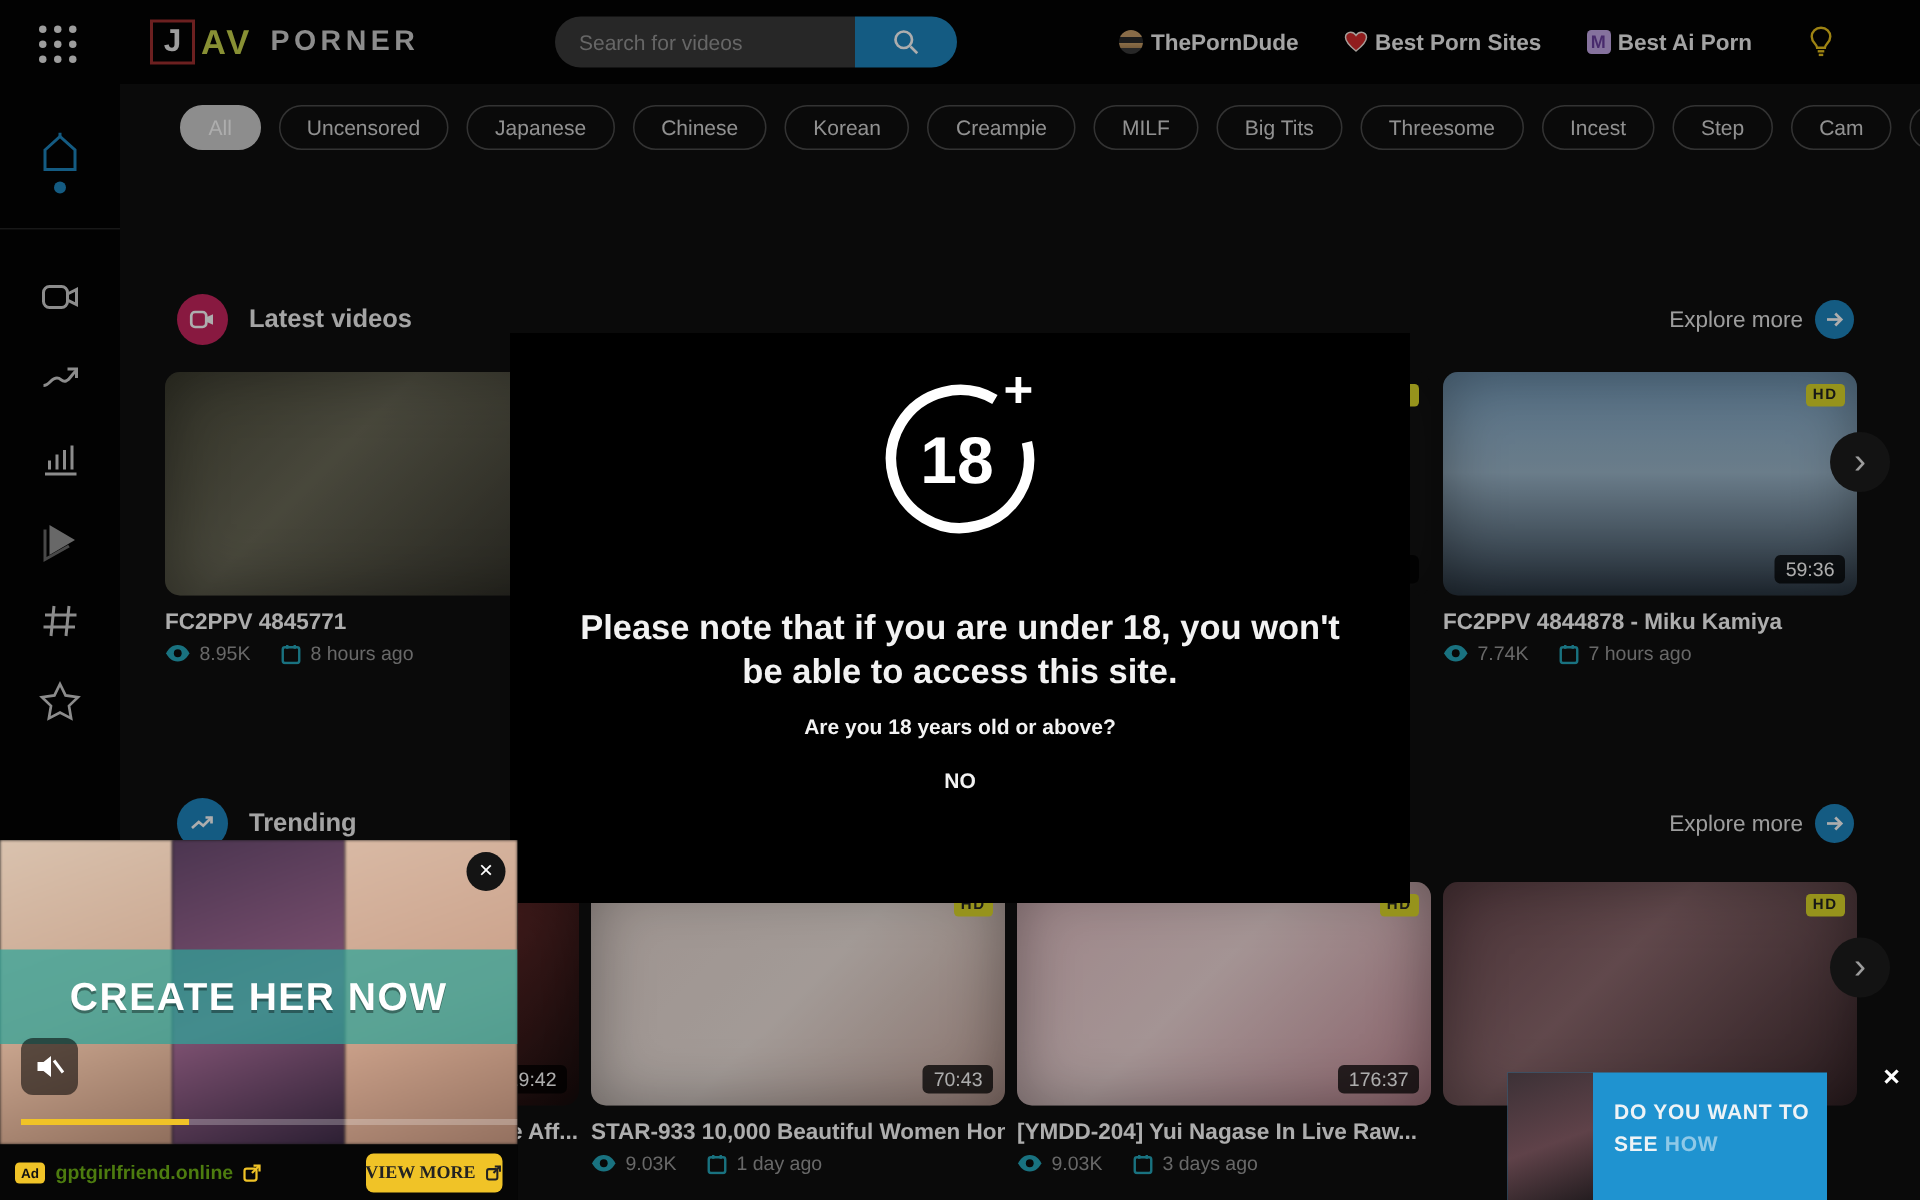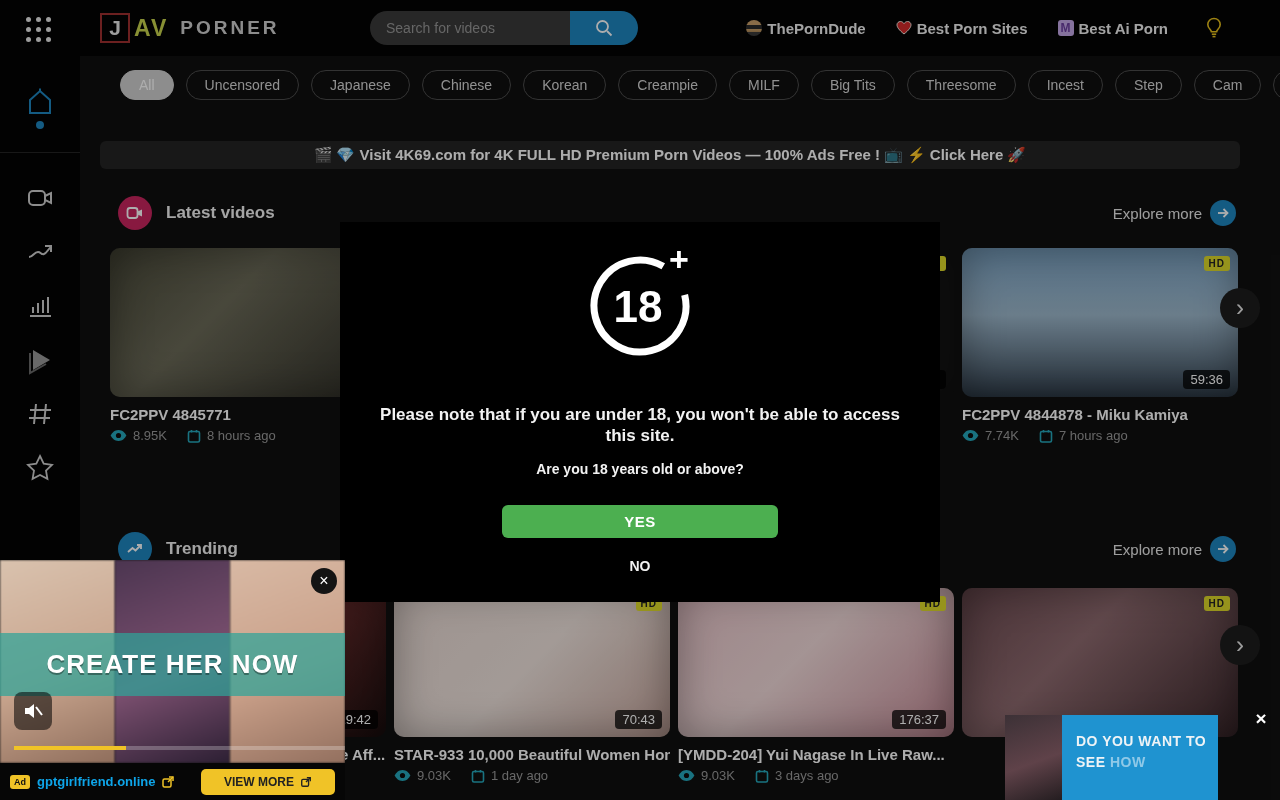--- a/index.html
+++ b/index.html
@@ -66,42 +66,42 @@
   .tone-cover-light { background:linear-gradient(135deg,#e8d9d3,#f0e4de 50%,#caa9a0); }
   .tone-cover-pink { background:linear-gradient(135deg,#e8c4c9,#f2dada 45%,#c98f9b); }
   .tone-collage { background:linear-gradient(135deg,#6b4a50,#8f6b70 40%,#3c282c); }
 
   .row-nav { position:absolute; width:40px; height:40px; border-radius:50%; background:#1d1d1d; color:#e8e8e8; font-size:24px; display:flex; align-items:center; justify-content:center; z-index:8; cursor:pointer; }
 
   
   .overlay { position:absolute; inset:0; background:rgba(0,0,0,.32); z-index:40; }
   .modal { position:absolute; left:340px; top:222px; width:600px; height:380px; background:#000; z-index:50; text-align:center; }
   .modal .logo18 { margin-top:22px; }
-  .modal .heading { margin:40px 34px 0 34px; color:#f2f2f2; font-size:17px; font-weight:bold; line-height:1.25; }
+  .modal .heading { margin:40px 34px 0 34px; color:#f2f2f2; font-size:23px; font-weight:bold; line-height:1.25; }
   .modal .question { margin-top:14px; color:#f2f2f2; font-size:14px; font-weight:bold; }
   .yes-btn { display:block; margin:28px auto 0 auto; width:276px; height:33px; background:var(--green-yes); border:none; border-radius:6px; color:#fff; font-size:15px; font-weight:bold; letter-spacing:.5px; cursor:pointer; font-family:inherit; }
   .no-btn { display:block; margin:20px auto 0 auto; background:none; border:none; color:#f2f2f2; font-size:14px; font-weight:bold; cursor:pointer; font-family:inherit; }
 
   
   .ad-left { position:absolute; left:0; top:560px; width:345px; height:240px; z-index:60; background:#000; }
   .ad-left .video { position:relative; width:345px; height:203px; overflow:hidden; background:#141414; }
   .ad-left .panel { position:absolute; top:0; height:203px; width:115px; filter:blur(1px); }
   .ad-left .p1 { left:0; background:linear-gradient(160deg,#d9c2ae,#c9a58e 55%,#8f6e5c); }
   .ad-left .p2 { left:115px; background:linear-gradient(160deg,#4b3550,#7c5070 55%,#2c1f33); }
   .ad-left .p3 { left:230px; background:linear-gradient(160deg,#d8b9a4,#caa089 55%,#93705f); }
   .ad-band { position:absolute; left:0; top:73px; width:345px; height:63px; background:rgba(46,163,152,.72); display:flex; align-items:center; justify-content:center; }
   .ad-band .txt { color:#fff; font-size:26px; font-weight:bold; letter-spacing:1px; text-shadow:0 2px 0 rgba(0,0,0,.35); white-space:nowrap; }
   .mute-btn { position:absolute; left:14px; top:132px; width:38px; height:38px; border-radius:8px; background:rgba(0,0,0,.55); display:flex; align-items:center; justify-content:center; cursor:pointer; }
   .ad-progress { position:absolute; left:14px; top:186px; width:331px; height:4px; background:rgba(255,255,255,.25); }
   .ad-progress .fill { width:112px; height:4px; background:var(--ad-yellow); }
   .ad-close { position:absolute; right:8px; top:8px; width:26px; height:26px; border-radius:50%; background:#141414; color:#fff; font-size:16px; display:flex; align-items:center; justify-content:center; cursor:pointer; }
   .ad-bar { position:absolute; left:0; top:203px; width:345px; height:37px; background:#060606; display:flex; align-items:center; padding:0 10px; }
   .ad-chip { background:var(--ad-yellow); color:#111; font-size:9px; font-weight:bold; border-radius:3px; padding:2px 4px; margin-right:7px; }
-  .ad-domain { color:#0ea5e9; font-size:13px; font-weight:bold; margin-right:6px; }
-  .view-more { margin-left:auto; height:26px; background:var(--ad-yellow); border:none; border-radius:5px; color:#222; font-size:12px; font-weight:bold; padding:0 23px; display:flex; align-items:center; gap:6px; cursor:pointer; font-family:Liberation Sans, sans-serif; }
+  .ad-domain { color:#4d7c0f; font-size:13px; font-weight:bold; margin-right:6px; }
+  .view-more { margin-left:auto; height:26px; background:var(--ad-yellow); border:none; border-radius:5px; color:#222; font-size:12px; font-weight:bold; padding:0 0; display:flex; align-items:center; gap:6px; cursor:pointer; font-family:Liberation Serif, serif; }
 
   
   .ad-right { position:absolute; left:1005px; top:715px; width:213px; height:85px; background:var(--right-ad-blue); z-index:60; display:flex; cursor:pointer; }
   .ad-right .pic { width:57px; height:85px; background:linear-gradient(160deg,#3c3136,#5f4249 55%,#241d20); flex:none; }
   .ad-right .txt { padding:16px 10px 0 14px; font-size:14px; font-weight:bold; letter-spacing:.5px; color:#eef3f6; line-height:1.5; }
   .ad-right .faded { color:rgba(255,255,255,.5); }
   .ad-right-close { position:absolute; left:1248px; top:706px; width:26px; height:26px; color:#fff; font-size:19px; font-weight:bold; display:flex; align-items:center; justify-content:center; z-index:65; cursor:pointer; }
 
   svg { display:block; }
 </style>
@@ -221,23 +221,20 @@
       <div class="chip">Creampie</div>
       <div class="chip">MILF</div>
       <div class="chip">Big Tits</div>
       <div class="chip">Threesome</div>
       <div class="chip">Incest</div>
       <div class="chip">Step</div>
       <div class="chip">Cam</div>
       <div class="chip">Other</div>
     </div>
 
-  <div class="banner">
-    <span>🎬 💎 Visit 4K69.com for 4K FULL HD Premium Porn Videos — 100% Ads Free ! 📺 ⚡ Click Here 🚀</span>
-  </div>
 
   <div class="sec-head" style="top:195px;">
     <div class="sec-ico pink">
       <svg width="18" height="18" viewBox="0 0 18 18">
           <rect x="1.5" y="4" width="10" height="10" rx="2.5" fill="none" stroke="#fff" stroke-width="1.8"></rect>
           <path d="M11.5 7.5 L16 5.5 L16 12.5 L11.5 10.5 Z" fill="#fff"></path>
         </svg>
     </div>
     <span class="sec-title">Latest videos</span>
     <div class="explore">
@@ -380,21 +377,20 @@
   <div class="overlay"></div>
 
   <div class="modal">
     <svg class="logo18" width="120" height="120" viewBox="0 0 120 120" style="margin-left:auto;margin-right:auto;">
       <circle cx="60" cy="62" r="46" fill="none" stroke="#fff" stroke-width="7" stroke-dasharray="252 37" transform="rotate(-14 60 62)"></circle>
       <text x="58" y="78" text-anchor="middle" font-size="44" font-weight="bold" fill="#fff" font-family="Liberation Sans, sans-serif">18</text>
       <text x="99" y="27" text-anchor="middle" font-size="34" font-weight="bold" fill="#fff" font-family="Liberation Sans, sans-serif">+</text>
     </svg>
     <div class="heading">Please note that if you are under 18, you won't be able to access this site.</div>
     <div class="question">Are you 18 years old or above?</div>
-    <button class="yes-btn">YES</button>
     <button class="no-btn">NO</button>
   </div>
 
   <div class="ad-left">
     <div class="video">
       <div class="panel p1"></div>
       <div class="panel p2"></div>
       <div class="panel p3"></div>
       <div class="ad-band">
         <span class="txt">CREATE HER NOW</span>

